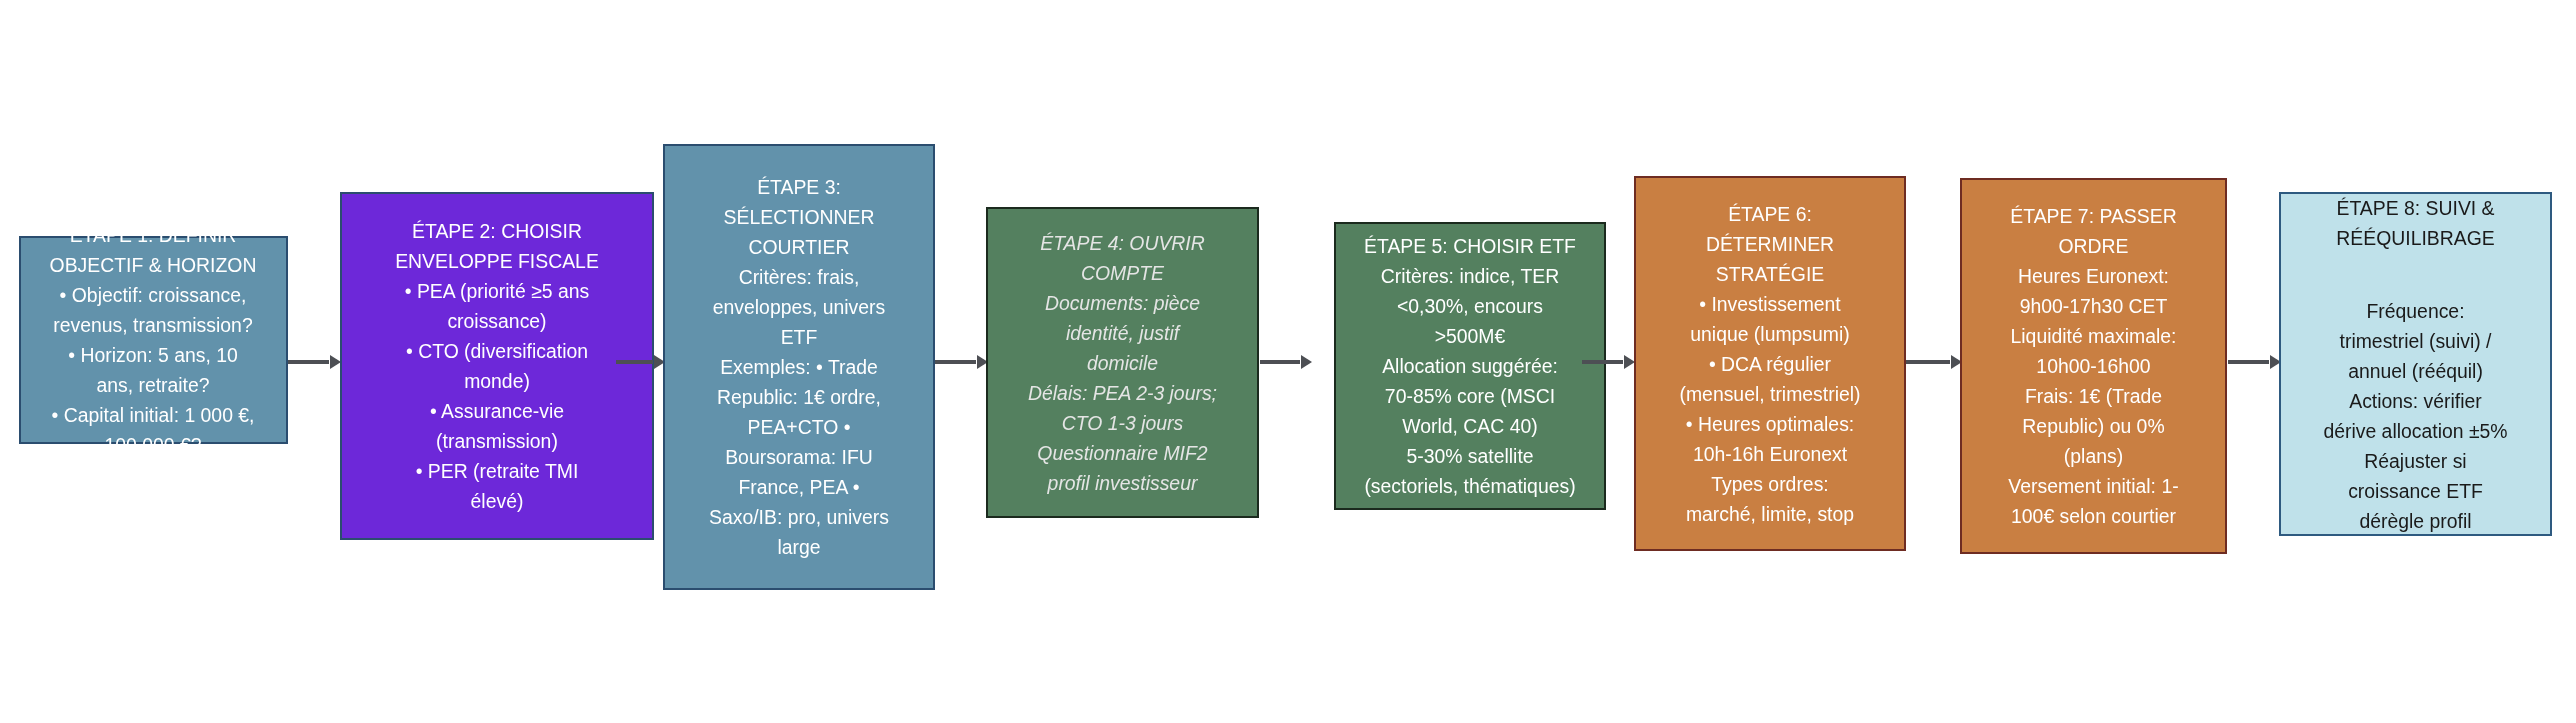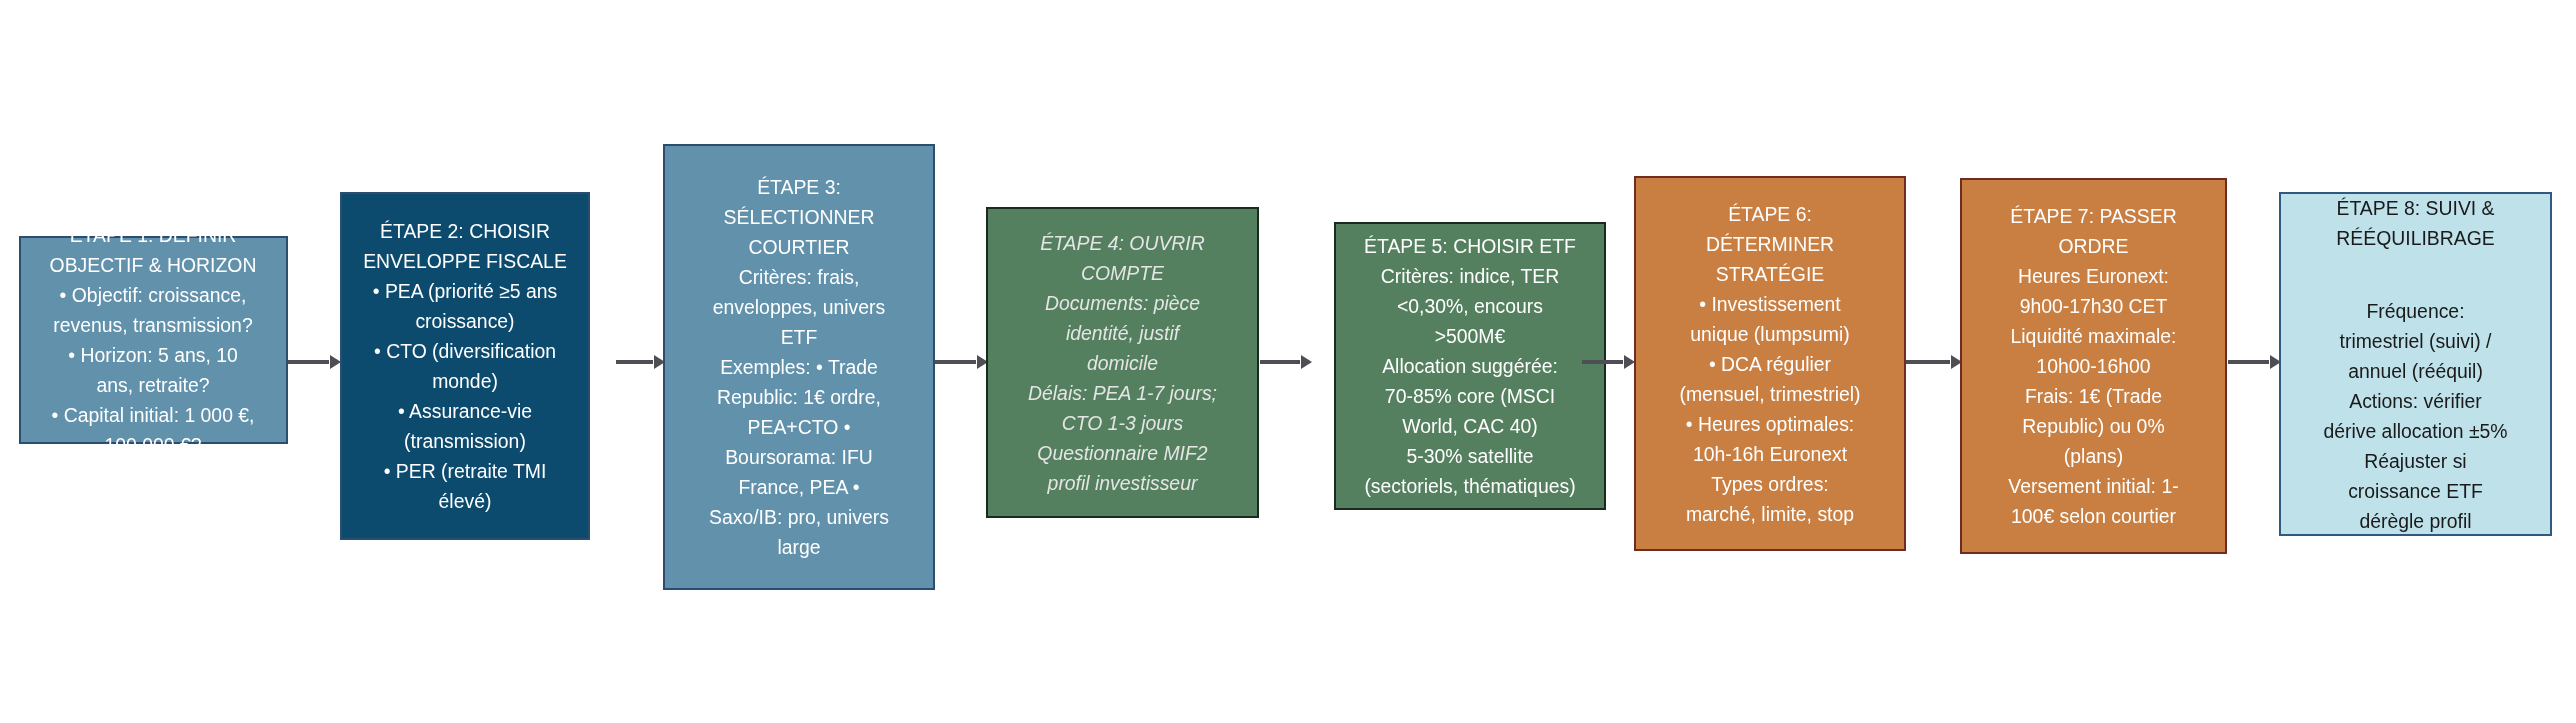--- a/index.html
+++ b/index.html
@@ -55,21 +55,21 @@
 • Horizon: 5 ans, 10
 ans, retraite?
 • Capital initial: 1 000 €,
 100 000 €?</div>
   </div>
 
   <div class="arrow" style="left: 288px; width: 41px; background-color: rgb(77, 79, 84);">
     <span class="arrow-head" style="border-left-color: rgb(77, 79, 84);"></span>
   </div>
 
-  <div class="step" style="left: 340px; top: 192px; width: 250px; height: 348px; background-color: #0c4a6e; border-color: rgb(43, 77, 111); color: rgb(255, 255, 255);">
+  <div class="step" style="left: 340px; top: 192px; width: 314px; height: 348px; background-color: #6d28d9; border-color: rgb(43, 77, 111); color: rgb(255, 255, 255);">
     <div class="step-title">ÉTAPE 2: CHOISIR
 ENVELOPPE FISCALE</div>
     <div class="step-body">• PEA (priorité ≥5 ans
 croissance)
 • CTO (diversification
 monde)
 • Assurance-vie
 (transmission)
 • PER (retraite TMI
 élevé)</div>
@@ -98,21 +98,21 @@
   <div class="arrow" style="left: 935px; width: 41px; background-color: rgb(77, 79, 84);">
     <span class="arrow-head" style="border-left-color: rgb(77, 79, 84);"></span>
   </div>
 
   <div class="step" style="left: 986px; top: 207px; width: 273px; height: 311px; background-color: rgb(84, 128, 95); border-color: rgb(27, 42, 30); color: #e5e5e5; font-style: italic;">
     <div class="step-title">ÉTAPE 4: OUVRIR
 COMPTE</div>
     <div class="step-body">Documents: pièce
 identité, justif
 domicile
-Délais: PEA 1-7 jours;
+Délais: PEA 2-3 jours;
 CTO 1-3 jours
 Questionnaire MIF2
 profil investisseur</div>
   </div>
 
   <div class="arrow" style="left: 1260px; width: 40px; background-color: rgb(77, 79, 84);">
     <span class="arrow-head" style="border-left-color: rgb(77, 79, 84);"></span>
   </div>
 
   <div class="step" style="left: 1310px; top: 222px; width: 272px; height: 288px; background-color: rgb(84, 128, 95); border-color: rgb(27, 42, 30); color: rgb(255, 255, 255); margin-left: 24px;">

